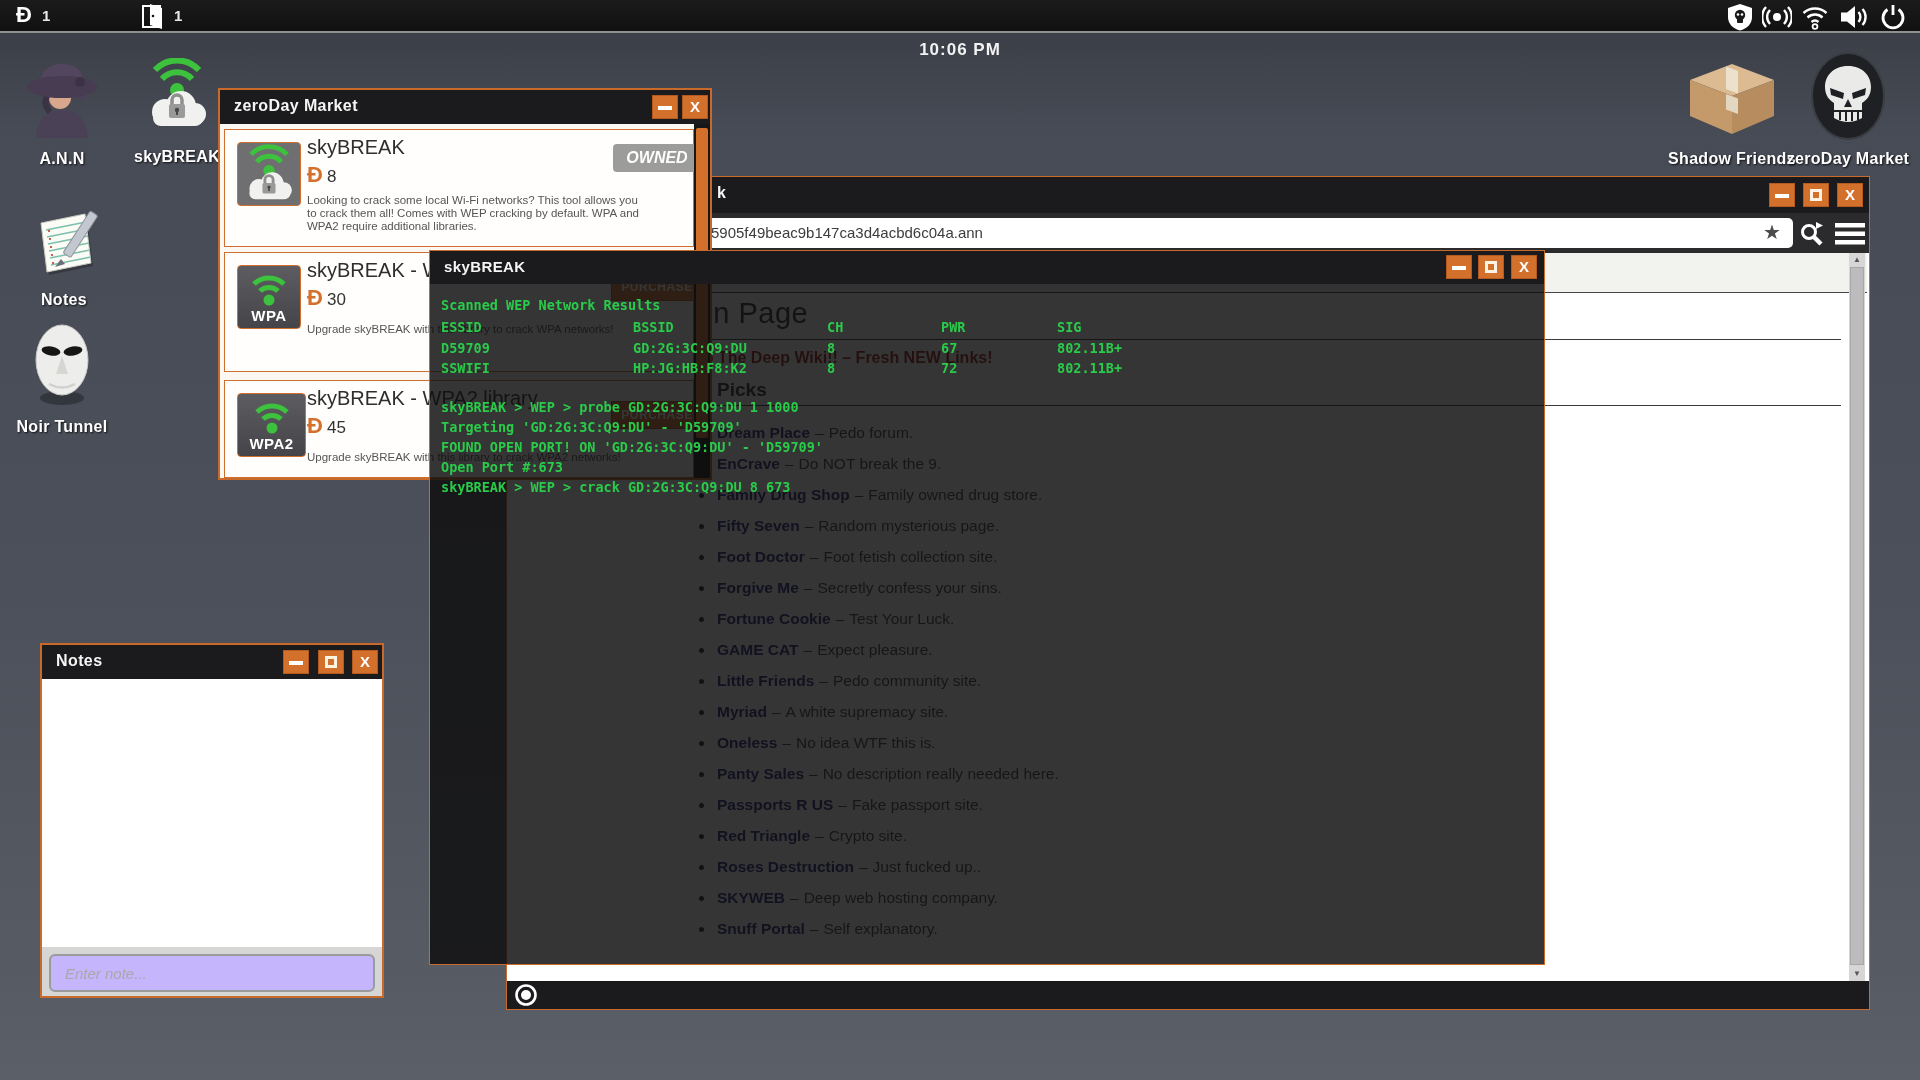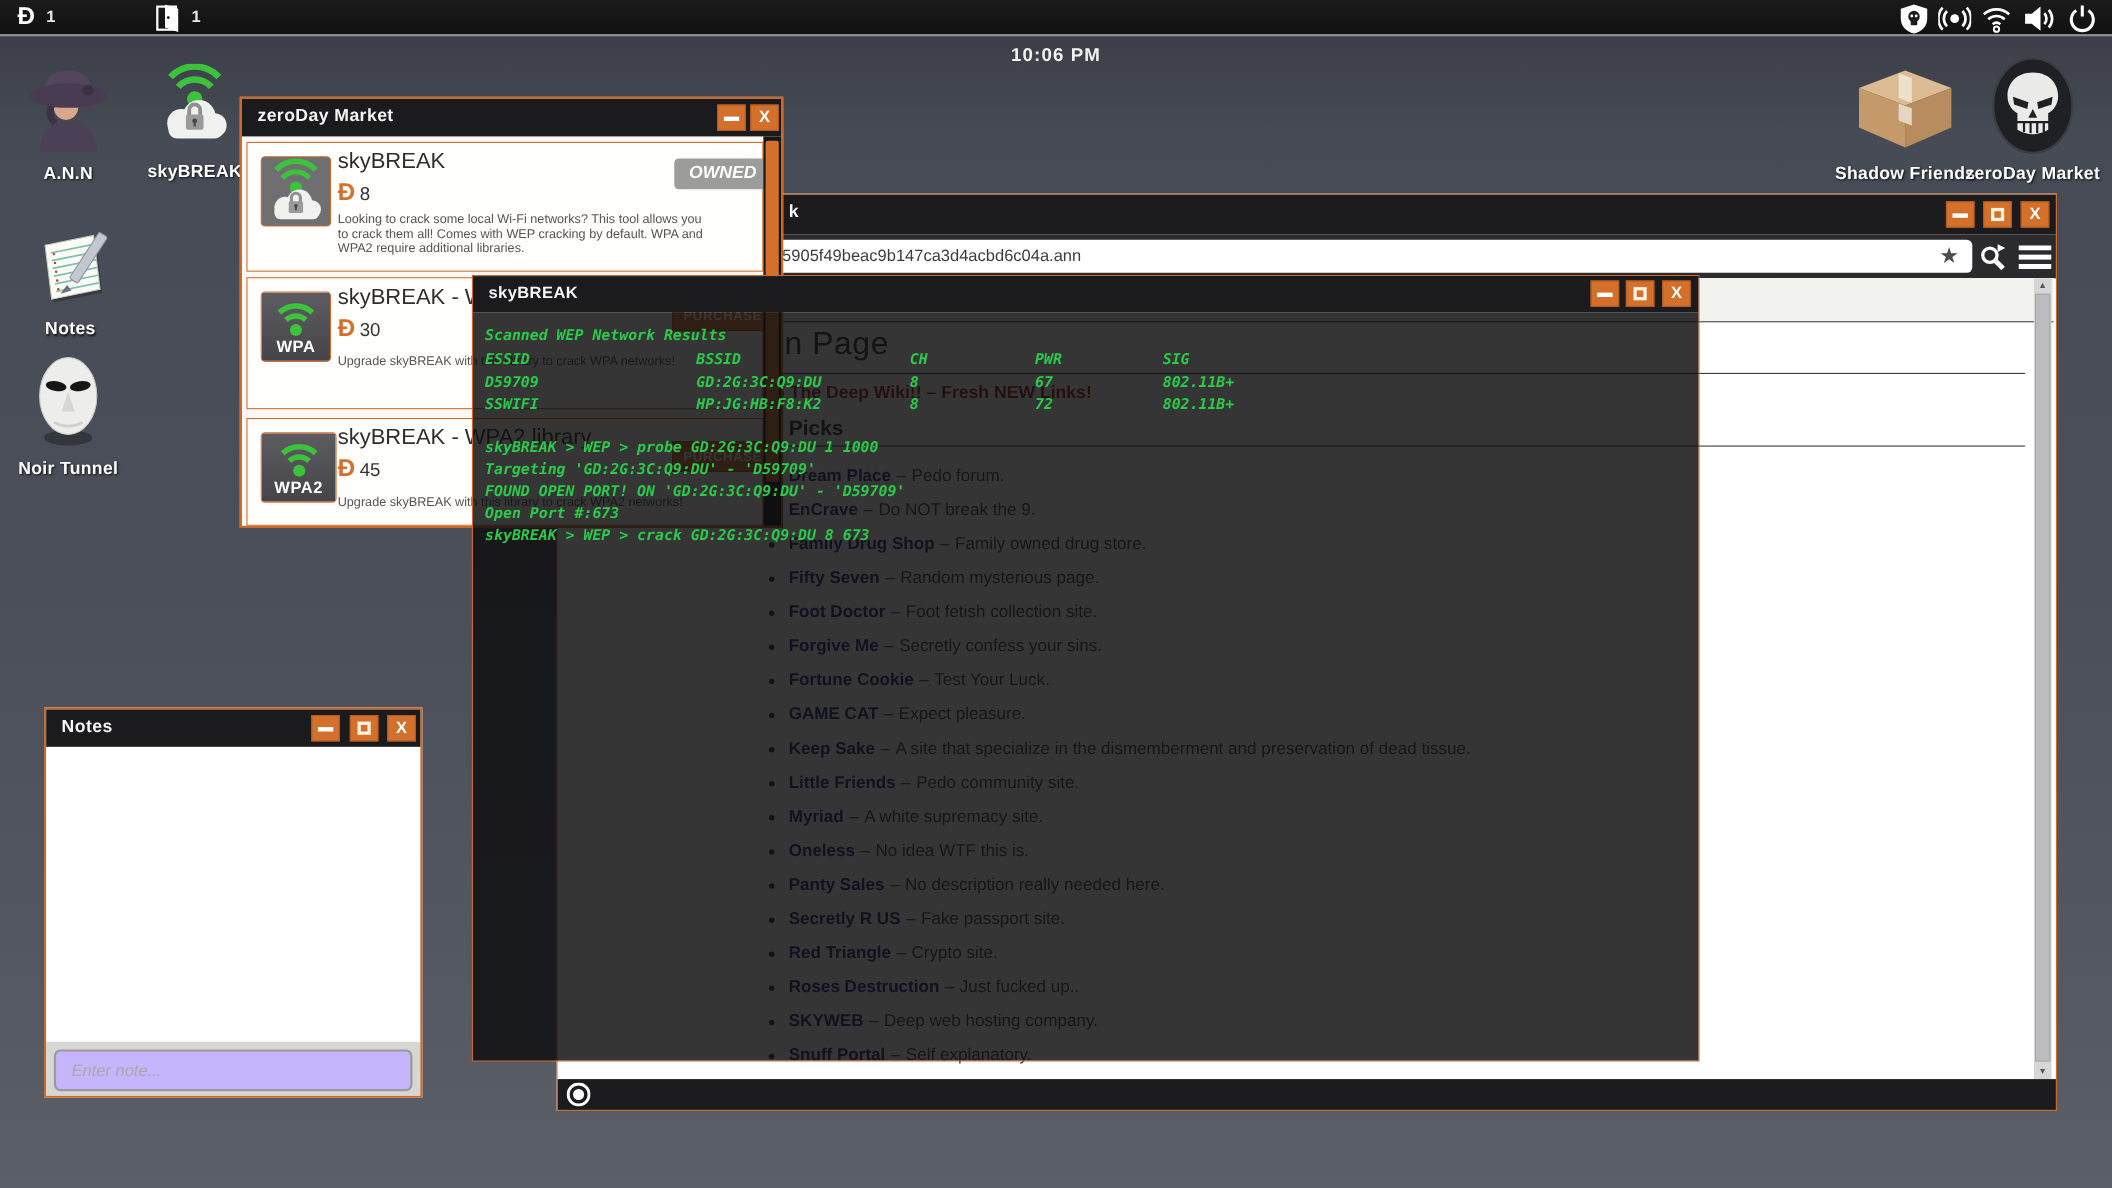--- a/index.html
+++ b/index.html
@@ -82,21 +82,21 @@
   #note-input{position:absolute;left:7px;top:7px;width:326px;height:38px;box-sizing:border-box;border:2px solid #9a9a9a;
     border-radius:6px;background:#c4b5fd;font-style:italic;font-size:15px;color:#666;padding-left:14px;
     font-family:"Liberation Sans",sans-serif;outline:none;}
   #note-input::placeholder{color:#a8a8a8;}
 
   
   #terminal{left:429px;top:250px;width:1116px;height:715px;border:1px solid #c9692a;box-sizing:border-box;z-index:30;}
   #terminal-title{height:33px;background:#1b1b1d;}
   #terminal-body{position:absolute;left:0;top:33px;right:0;bottom:0;background:rgba(14,14,14,0.84);}
   .tline{position:absolute;left:11px;color:#2acb4a;font-family:"DejaVu Sans Mono",monospace;
-    font-size:13.5px;font-weight:bold;white-space:pre;font-style:italic;}
+    font-size:13.5px;font-weight:bold;white-space:pre;}
   .tcol{position:absolute;top:0;}
   .tc0{left:0px;} .tc1{left:192px;} .tc2{left:386px;} .tc3{left:500px;} .tc4{left:616px;}
 
   svg{display:block;}
 </style>
 </head>
 <body>
 
 <div id="stage">
 
@@ -317,42 +317,39 @@
         </li>
 
         <li>
           <a>Fortune Cookie</a><span class="sep">–</span><span class="desc">Test Your Luck.</span>
         </li>
 
         <li>
           <a>GAME CAT</a><span class="sep">–</span><span class="desc">Expect pleasure.</span>
         </li>
 
-        <li>
-          <a>Keep Sake</a><span class="sep">–</span><span class="desc">A site that specialize in the dismemberment and preservation of dead tissue.</span>
-        </li>
 
         <li>
           <a>Little Friends</a><span class="sep">–</span><span class="desc">Pedo community site.</span>
         </li>
 
         <li>
           <a>Myriad</a><span class="sep">–</span><span class="desc">A white supremacy site.</span>
         </li>
 
         <li>
           <a>Oneless</a><span class="sep">–</span><span class="desc">No idea WTF this is.</span>
         </li>
 
         <li>
           <a>Panty Sales</a><span class="sep">–</span><span class="desc">No description really needed here.</span>
         </li>
 
         <li>
-          <a>Secretly R US</a><span class="sep">–</span><span class="desc">Fake passport site.</span>
+          <a>Passports R US</a><span class="sep">–</span><span class="desc">Fake passport site.</span>
         </li>
 
         <li>
           <a>Red Triangle</a><span class="sep">–</span><span class="desc">Crypto site.</span>
         </li>
 
         <li>
           <a>Roses Destruction</a><span class="sep">–</span><span class="desc">Just fucked up..</span>
         </li>
 

